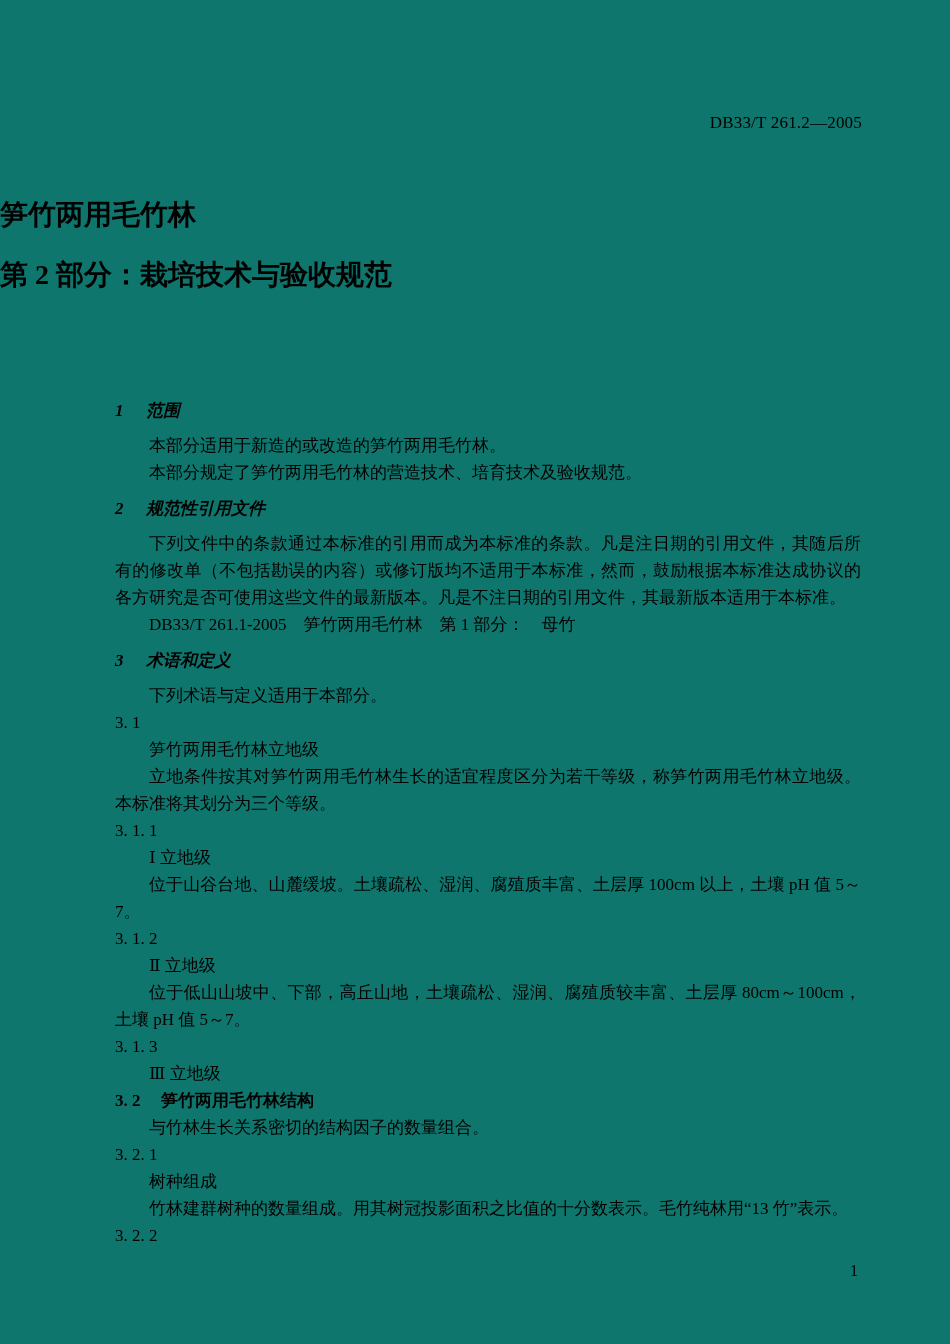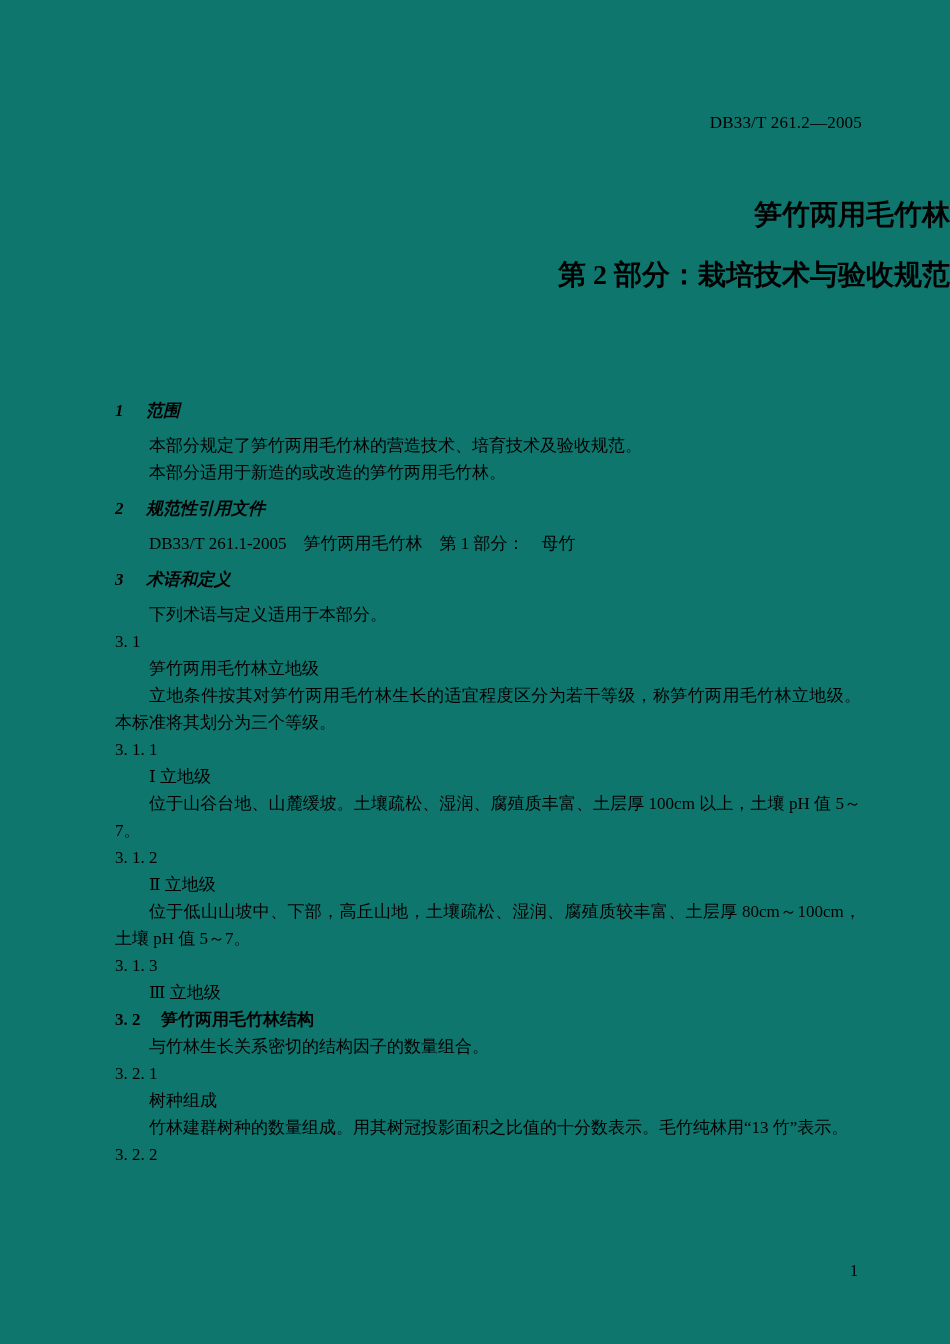--- a/index.html
+++ b/index.html
@@ -17,22 +17,21 @@
     }
     .doc-code {
       position: absolute;
       top: 113px; right: 88px;
       font-size: 17px;
       letter-spacing: 0.2px;
     }
     .title-block {
       position: absolute;
       top: 198px; left: 0; width: 100%;
-      text-align: right;
-      padding-left: 45px;
+      text-align: left;
     }
     .title-line { font-size: 28px; font-weight: bold; line-height: 34px; }
     .title-line + .title-line { margin-top: 26px; }
     .doc-body {
       position: absolute;
       top: 388px; left: 115px; width: 746px;
       font-size: 17px; line-height: 27px;
       text-align: justify;
     }
     .section { font-weight: bold; margin: 9px 0 8px; font-style: italic; }
@@ -55,23 +54,24 @@
 
   <div class="doc-code">DB33/T 261.2—2005</div>
 
   <div class="title-block">
     <div class="title-line">笋竹两用毛竹林</div>
     <div class="title-line">第 2 部分：栽培技术与验收规范</div>
   </div>
 
   <div class="doc-body">
       <div class="section"><span class="sec-num">1</span><span class="sec-title">范围</span></div>
+      <p class="para">本部分适用于新造的或改造的笋竹两用毛竹林。</p>
       <p class="para">本部分规定了笋竹两用毛竹林的营造技术、培育技术及验收规范。</p>
-      <p class="para">本部分适用于新造的或改造的笋竹两用毛竹林。</p>
       <div class="section"><span class="sec-num">2</span><span class="sec-title">规范性引用文件</span></div>
+      <p class="para">下列文件中的条款通过本标准的引用而成为本标准的条款。凡是注日期的引用文件，其随后所有的修改单（不包括勘误的内容）或修订版均不适用于本标准，然而，鼓励根据本标准达成协议的各方研究是否可使用这些文件的最新版本。凡是不注日期的引用文件，其最新版本适用于本标准。</p>
       <p class="para">DB33/T 261.1-2005　笋竹两用毛竹林　第 1 部分：　母竹</p>
       <div class="section"><span class="sec-num">3</span><span class="sec-title">术语和定义</span></div>
       <p class="para">下列术语与定义适用于本部分。</p>
       <p class="clause-num">3. 1</p>
       <p class="clause-title">笋竹两用毛竹林立地级</p>
       <p class="para">立地条件按其对笋竹两用毛竹林生长的适宜程度区分为若干等级，称笋竹两用毛竹林立地级。本标准将其划分为三个等级。</p>
       <p class="clause-num">3. 1. 1</p>
       <p class="clause-title">Ⅰ 立地级</p>
       <p class="para">位于山谷台地、山麓缓坡。土壤疏松、湿润、腐殖质丰富、土层厚 100cm 以上，土壤 pH 值 5～7。</p>
       <p class="clause-num">3. 1. 2</p>

